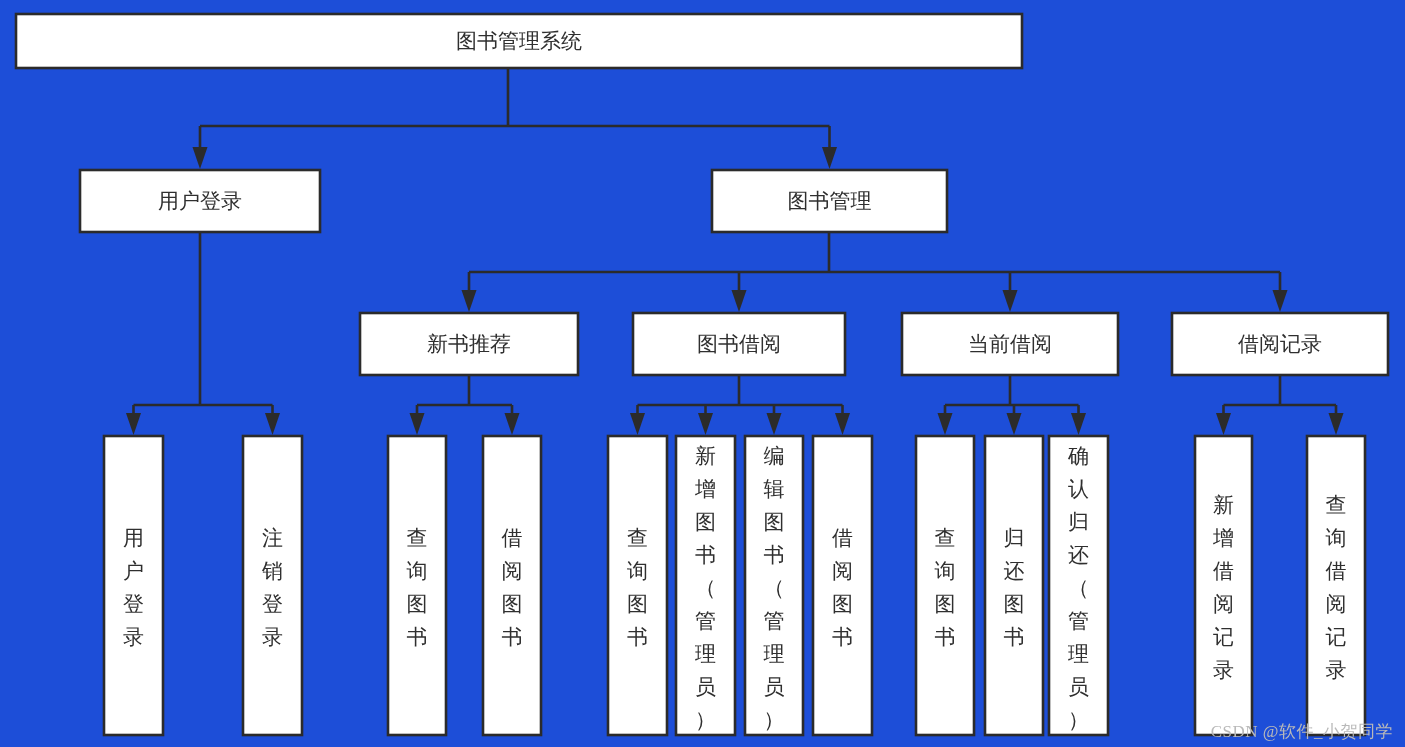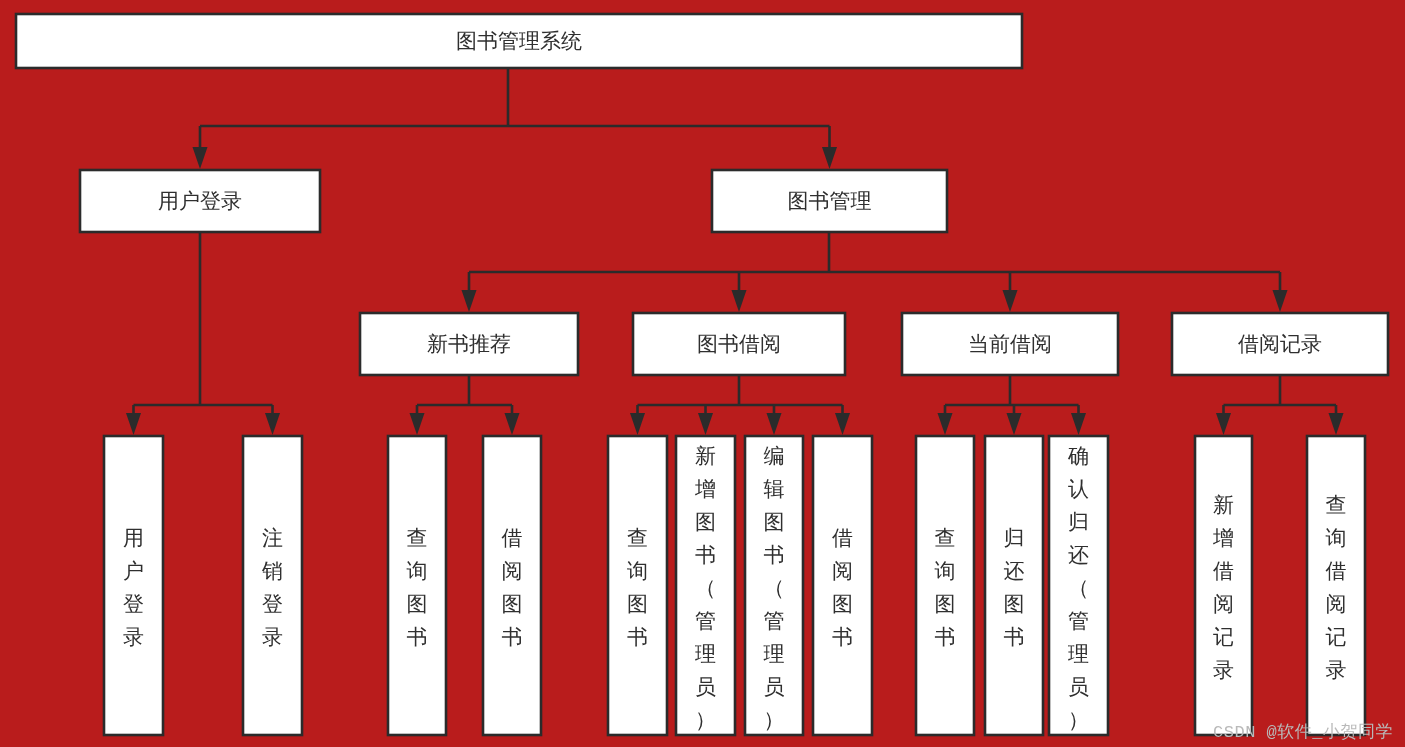--- a/index.html
+++ b/index.html
@@ -10,21 +10,21 @@
   body {
     width: 1405px;
     height: 747px;
     font-family: "Liberation Sans", "DejaVu Sans", sans-serif;
     overflow: hidden;
   }
   #diagram-root {
     position: relative;
     width: 1405px;
     height: 747px;
-    background: #b91c1c;
+    background: #1d4ed8;
   }
   svg#tree-svg {
     position: absolute;
     left: 0;
     top: 0;
     width: 1405px;
     height: 747px;
     display: block;
   }
   .node-rect {
@@ -52,21 +52,21 @@
   .node-label-vertical {
     fill: #2f2f2f;
     font-family: "Liberation Sans", "DejaVu Sans", sans-serif;
     font-size: 21px;
     text-anchor: middle;
   }
   .watermark {
     position: absolute;
     right: 12px;
     bottom: 4px;
-    font-family: Liberation Mono, monospace;
+    font-family: Liberation Serif, serif;
     font-size: 17px;
     color: #b9b9b9;
     letter-spacing: 0.5px;
     white-space: nowrap;
     user-select: none;
   }
 </style>
 </head>
 <body>
 

